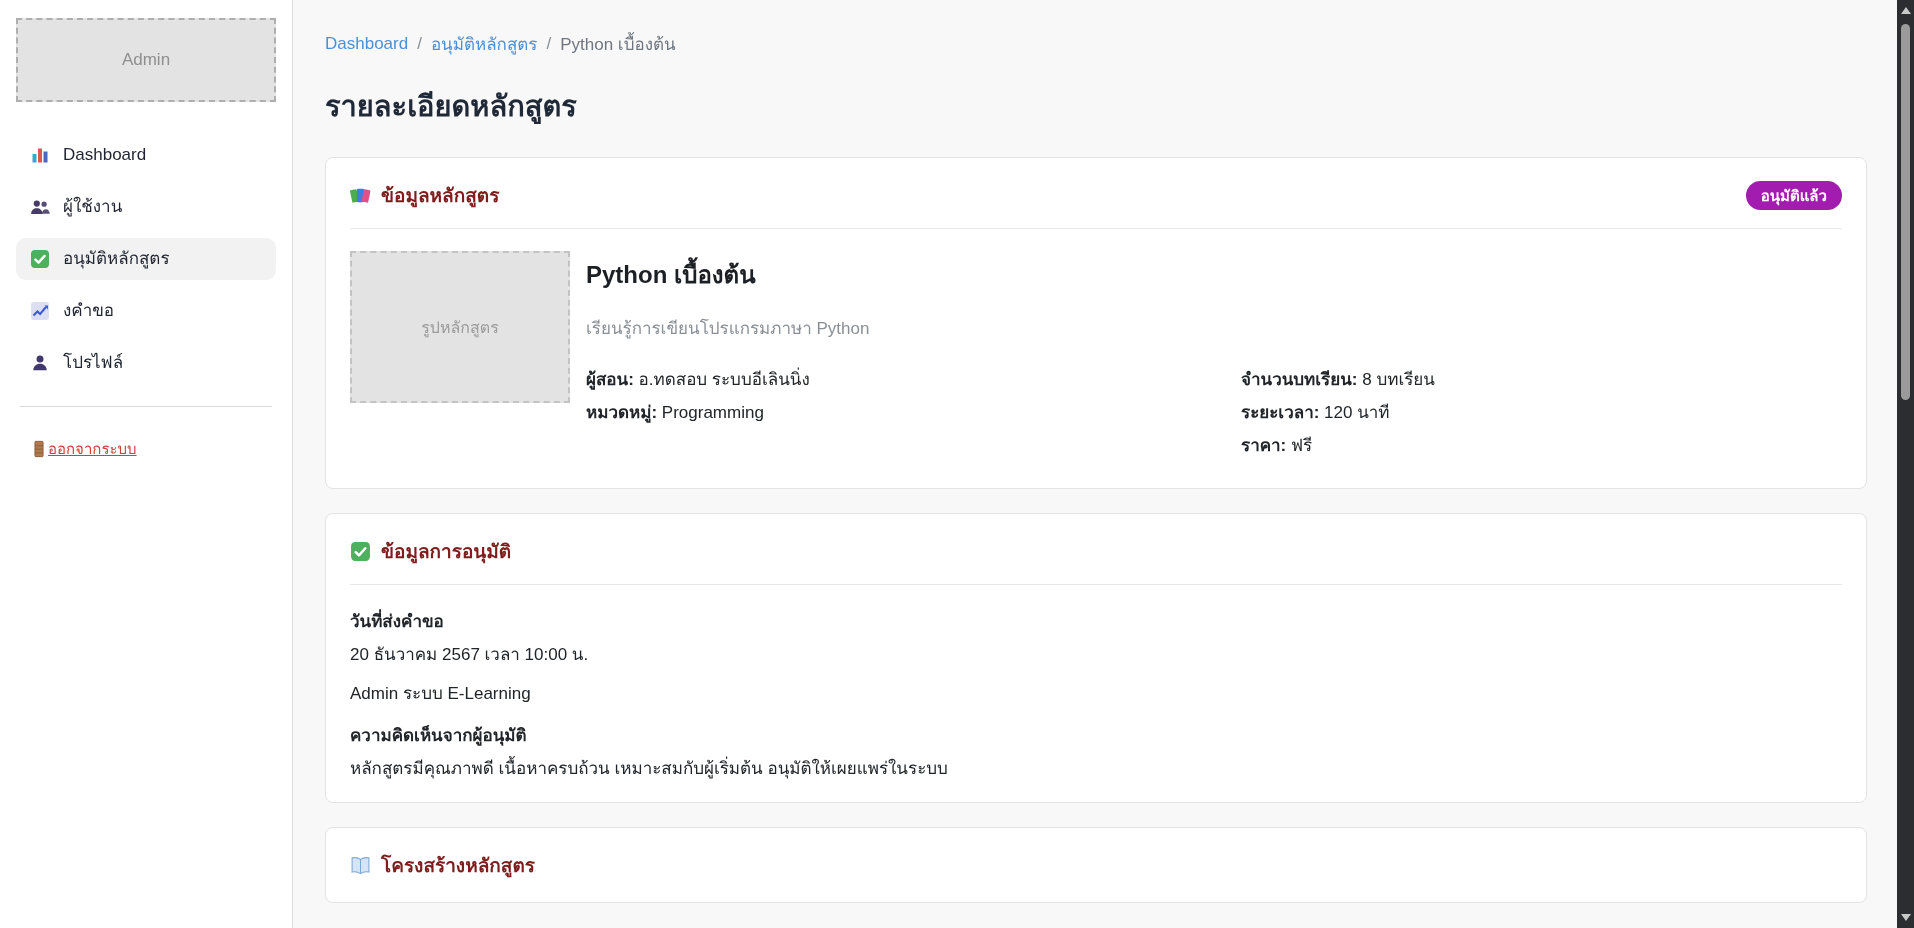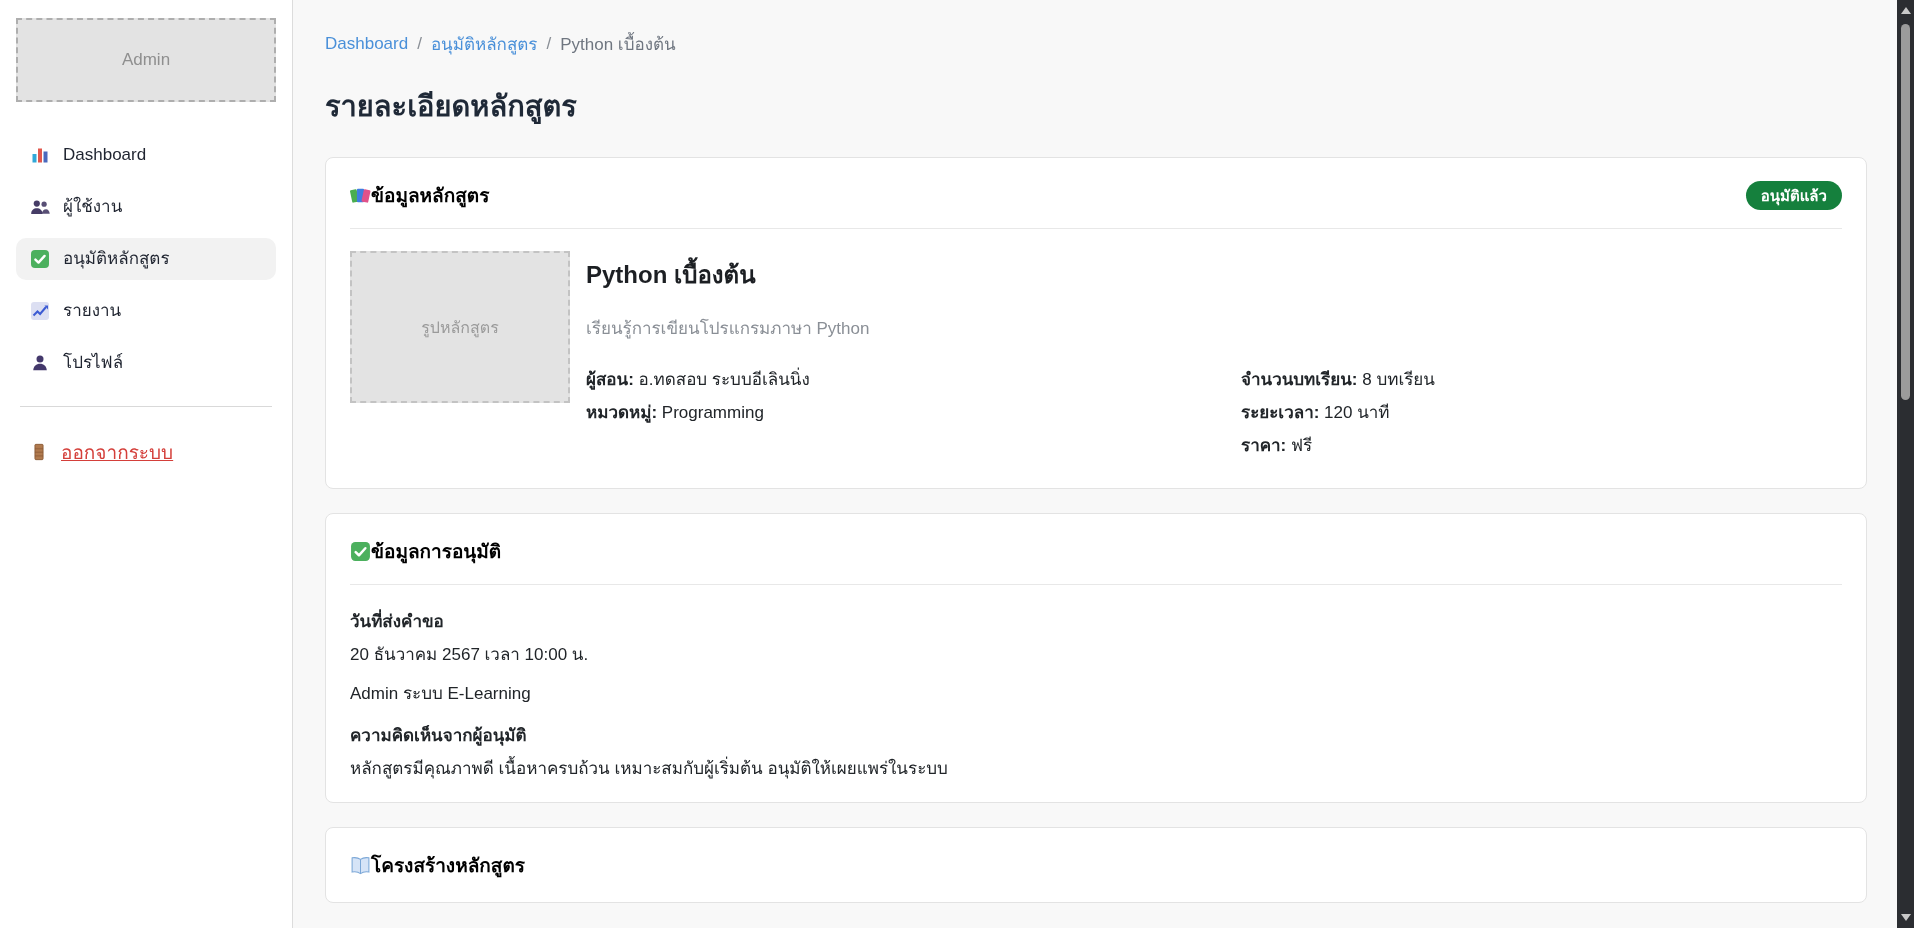--- a/index.html
+++ b/index.html
@@ -23,44 +23,44 @@
   .nav { display:flex; flex-direction:column; gap:10px; }
   .nav-item {
     display:flex; align-items:center; gap:13px;
     padding:10px 14px; border-radius:10px; font-size:17px; color:#1f2430;
     cursor:pointer; line-height:22px;
   }
   .nav-item.active { background:#f2f2f2; }
   .nav-item .ico { width:20px; height:20px; flex:0 0 20px; display:inline-flex; }
   .side-divider { border:none; border-top:1px solid #d9d9d9; margin:22px 4px 26px 4px; }
   .logout {
-    display:flex; align-items:center; gap:13px; padding:4px 14px;
-    color:#d43f3a; text-decoration:underline; font-size:19px; cursor:pointer;
+    display:flex; align-items:center; gap:0; padding:4px 14px;
+    color:#d43f3a; text-decoration:underline; font-size:15px; cursor:pointer;
   }
   .logout .ico { width:18px; height:18px; flex:0 0 18px; display:inline-flex; }
 
   
   .main { flex:1; padding:26px 30px 0 32px; overflow:hidden; }
   .breadcrumb { display:flex; align-items:center; gap:9px; font-size:17px; margin:4px 0 26px 0; }
   .breadcrumb a { color:#4a90d9; text-decoration:none; cursor:pointer; }
   .crumb-sep { color:#8a8f96; }
   .crumb-current { color:#6f7680; }
   .page-title { font-size:29px; font-weight:bold; color:#1f2937; margin-bottom:28px; }
 
   .card {
     background:#ffffff; border:1px solid #e3e3e3; border-radius:8px;
     padding:22px 24px; margin-bottom:24px;
   }
   .card-header { display:flex; align-items:center; justify-content:space-between; }
-  .card-title { display:flex; align-items:center; font-size:19px; font-weight:bold; color:#000000; }
+  .card-title { display:flex; align-items:center; gap:10px; font-size:19px; font-weight:bold; color:#7f1d1d; }
   .card-title .ico { width:21px; height:21px; display:inline-flex; }
   .card-divider { border:none; border-top:1px solid #e8e8e8; margin:18px 0 22px 0; }
 
   .badge-approved {
-    background:#15803d; color:#ffffff; font-size:15px; font-weight:bold;
+    background:#a21caf; color:#ffffff; font-size:15px; font-weight:bold;
     padding:6px 15px; border-radius:15px; line-height:17px;text-align:center;
   }
 
   
   .course-body { display:flex; align-items:flex-start; }
   .course-img {
     width:220px; height:152px; flex:0 0 220px;
     background:#e3e3e3; border:2px dashed #c3c3c3;
     display:flex; align-items:center; justify-content:center;
     color:#9a9a9a; font-size:16px;
@@ -144,21 +144,21 @@
       </div>
 
       <div class="nav-item">
         <span class="ico">
           <svg viewBox="0 0 20 20" width="20" height="20">
               <rect x="1" y="1" width="18" height="18" rx="3" fill="#dcdff2"></rect>
               <path d="M3.5 14.5l4-4 2.6 2.5 5.9-7" stroke="#3c5bd3" stroke-width="2" fill="none"></path>
               <path d="M14.5 4.5h3.5v4z" fill="#3c5bd3"></path>
             </svg>
         </span>
-        <span>รายงาน</span>
+        <span>งคำขอ</span>
       </div>
 
 
       <div class="nav-item">
         <span class="ico">
           <svg viewBox="0 0 20 20" width="20" height="20" fill="#43386b">
               <circle cx="10" cy="6" r="3.5"></circle>
               <path d="M3.2 17.2c.4-4.2 3.1-6.4 6.8-6.4s6.4 2.2 6.8 6.4z"></path>
             </svg>
         </span>

